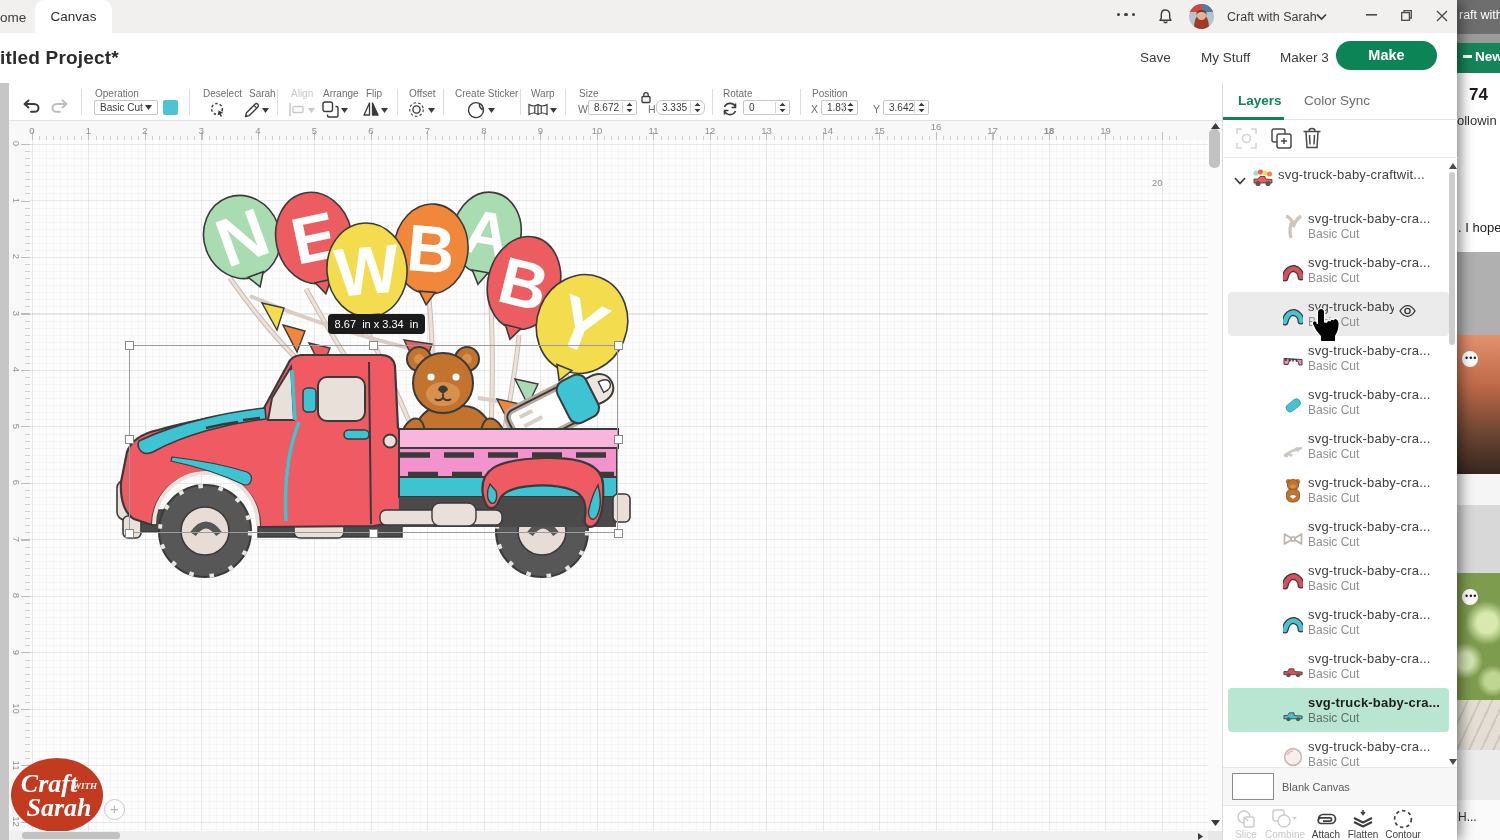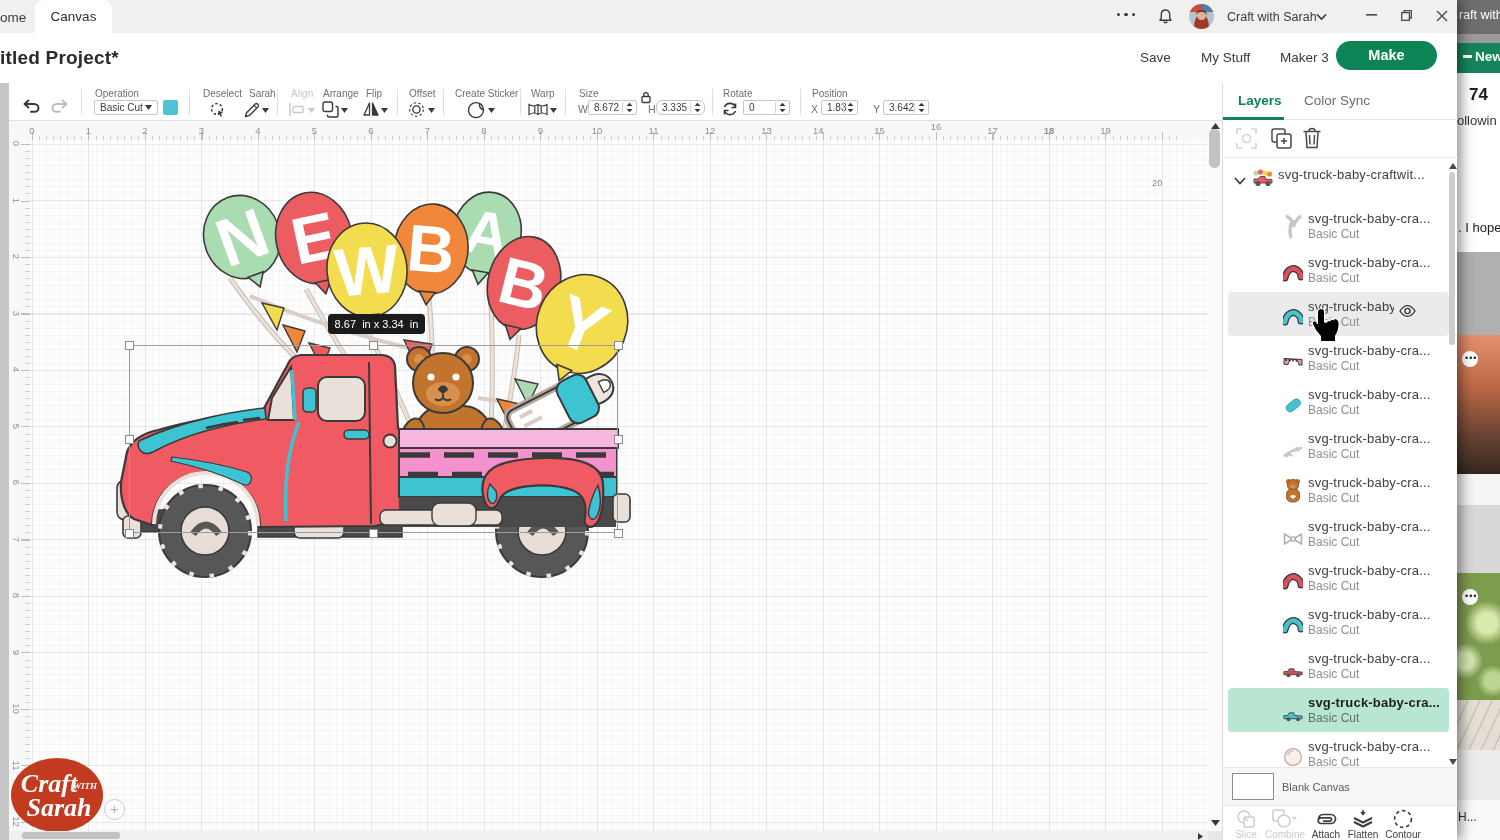--- a/index.html
+++ b/index.html
@@ -288,21 +288,21 @@
         <span class="rnum" style="left:248.0px;top:4px;width:20px;text-align:center;">4</span>
         <span class="rnum" style="left:304.5px;top:4px;width:20px;text-align:center;">5</span>
         <span class="rnum" style="left:361.0px;top:4px;width:20px;text-align:center;">6</span>
         <span class="rnum" style="left:417.5px;top:4px;width:20px;text-align:center;">7</span>
         <span class="rnum" style="left:474.0px;top:4px;width:20px;text-align:center;">8</span>
         <span class="rnum" style="left:530.5px;top:4px;width:20px;text-align:center;">9</span>
         <span class="rnum" style="left:587.0px;top:4px;width:20px;text-align:center;">10</span>
         <span class="rnum" style="left:643.5px;top:4px;width:20px;text-align:center;">11</span>
         <span class="rnum" style="left:700.0px;top:4px;width:20px;text-align:center;">12</span>
         <span class="rnum" style="left:756.5px;top:4px;width:20px;text-align:center;">13</span>
-        <span class="rnum" style="left:813.0px;top:4px;width:20px;text-align:left;">14</span>
+        <span class="rnum" style="left:813.0px;top:4px;width:20px;text-align:right;">14</span>
         <span class="rnum" style="left:869.5px;top:4px;width:20px;text-align:center;">15</span>
         <span class="rnum" style="left:926.0px;top:0;width:20px;text-align:center;">16</span>
         <span class="rnum" style="left:982.5px;top:4px;width:20px;text-align:center;">17</span>
         <span class="rnum" style="left:1039.0px;top:4px;width:20px;text-align:center;font-weight:bold;">18</span>
         <span class="rnum" style="left:1095.5px;top:4px;width:20px;text-align:center;">19</span>
         <span class="rnum" style="left:1152.0px;top:18px;width:20px;margin-top:38px;">20</span>
       </div>
     <div id="vrnums">
         <span class="rnum" style="left:7px;top:17.0px;width:18px;text-align:center;transform:rotate(90deg);">0</span>
         <span class="rnum" style="left:7px;top:73.5px;width:18px;text-align:center;transform:rotate(90deg);">1</span>

